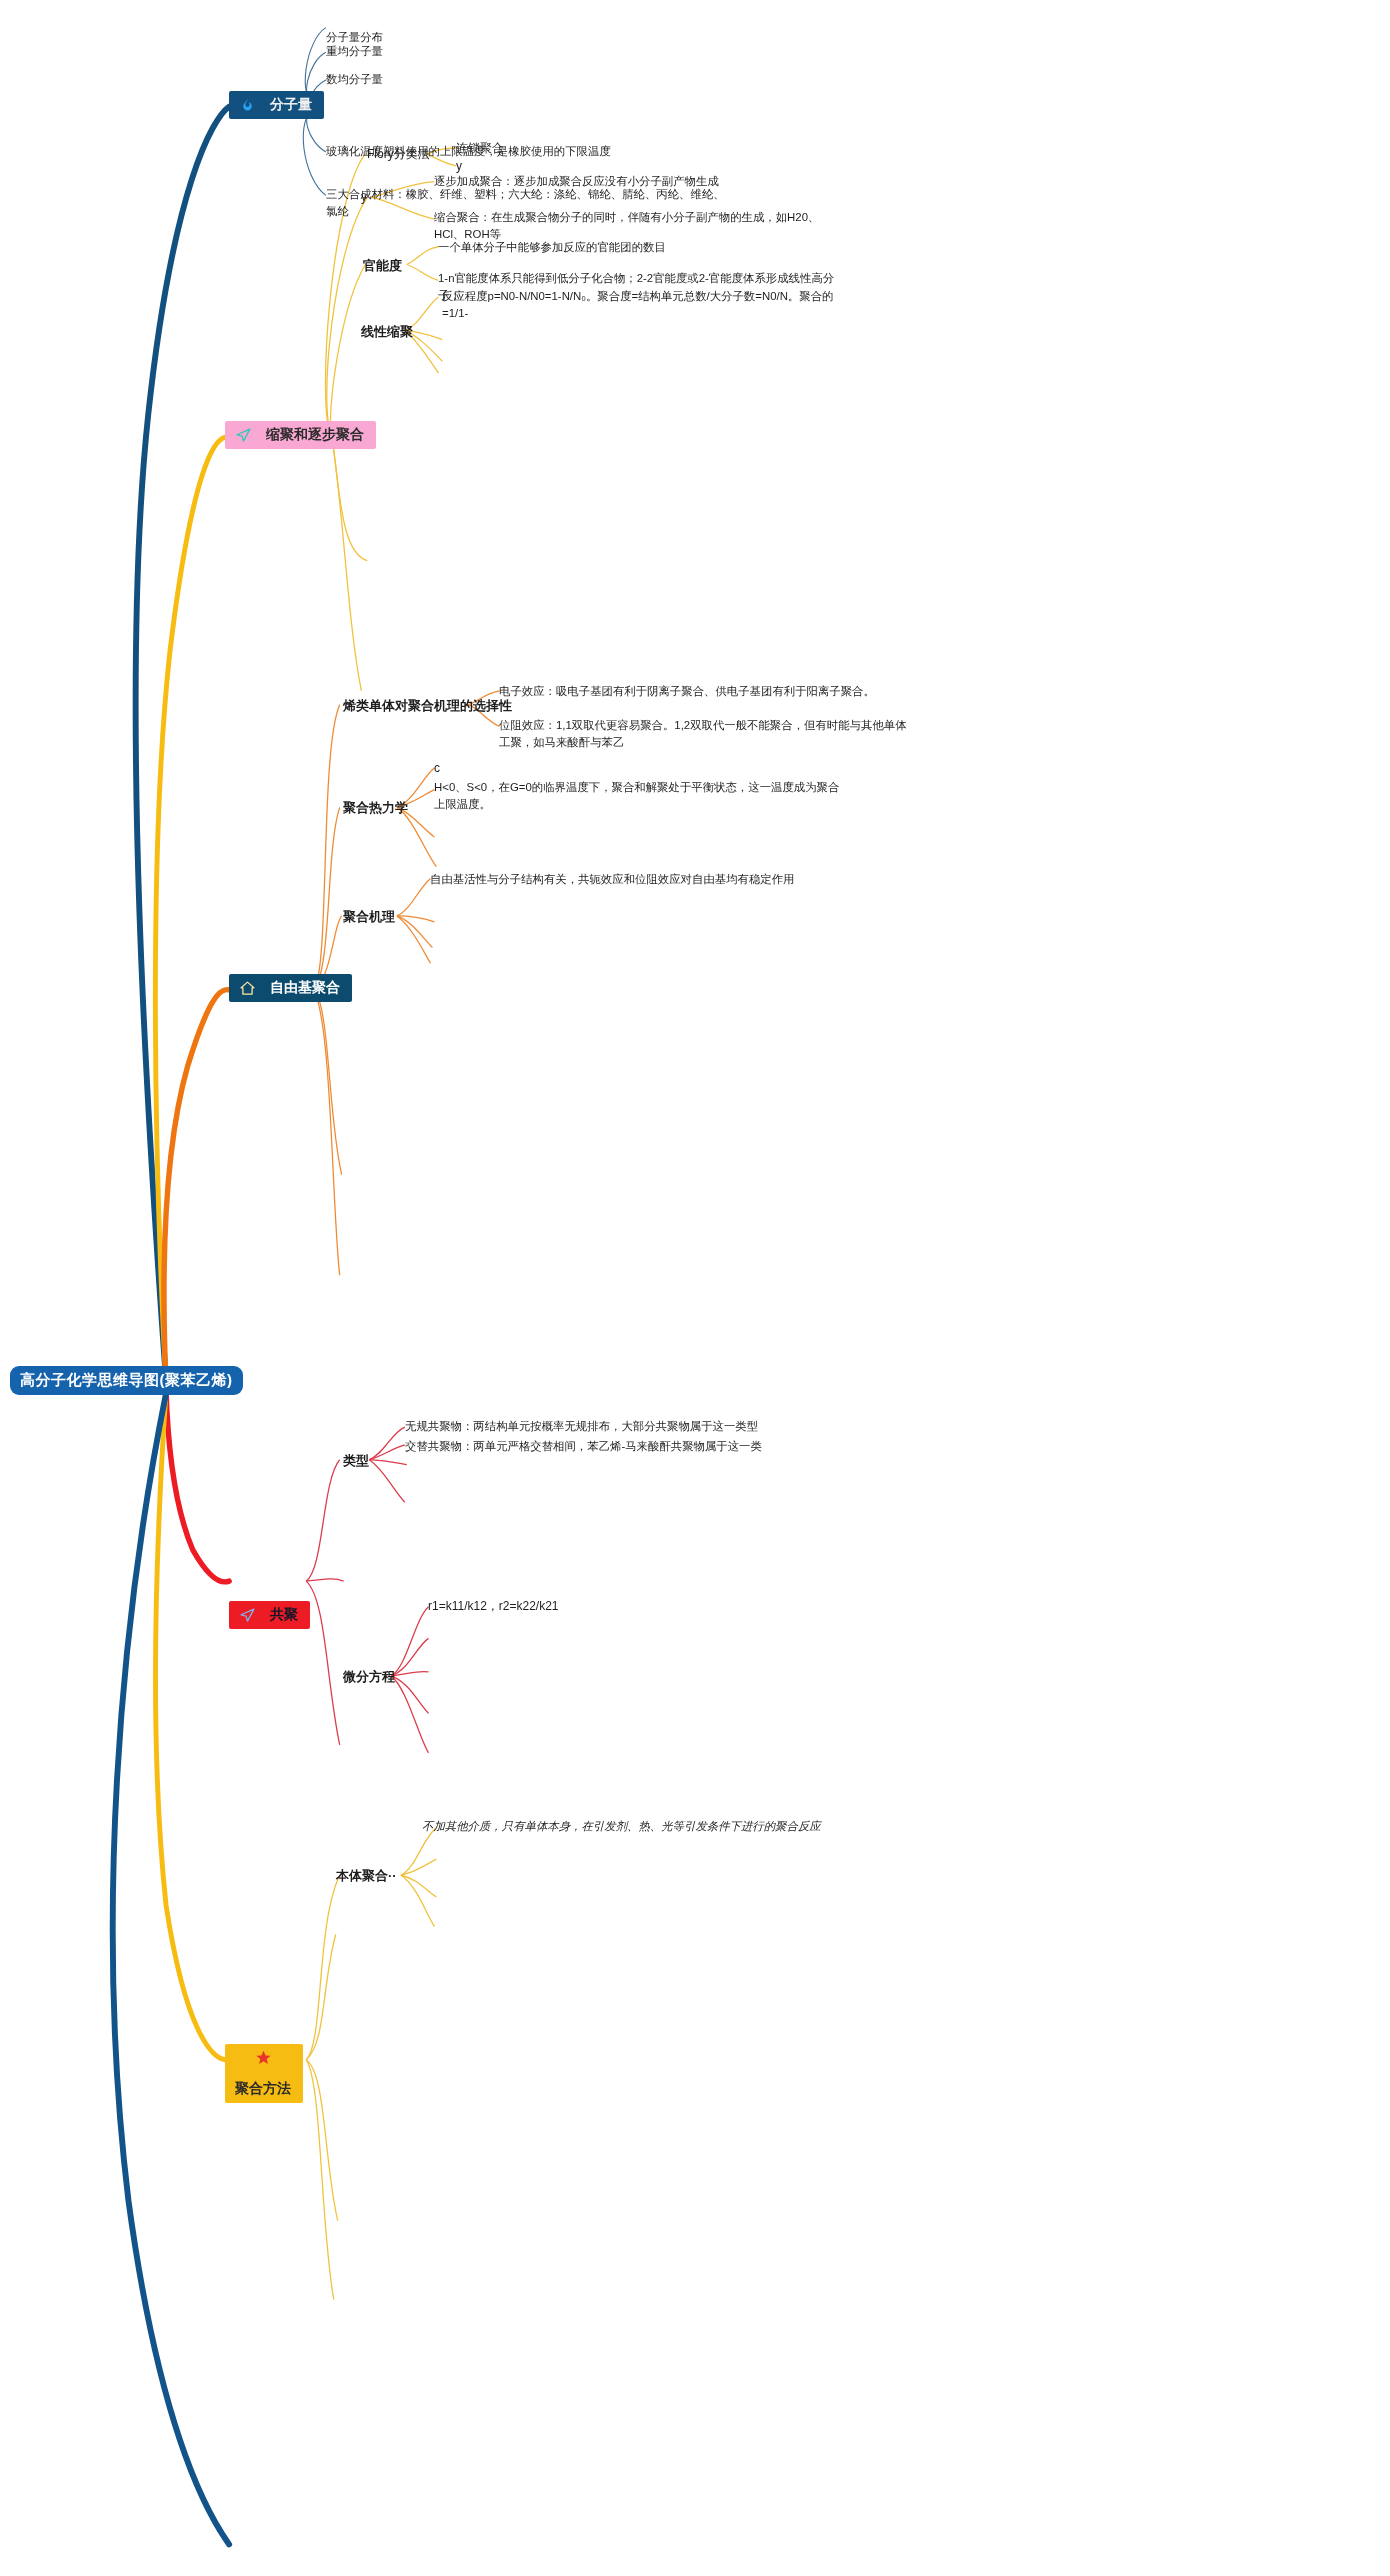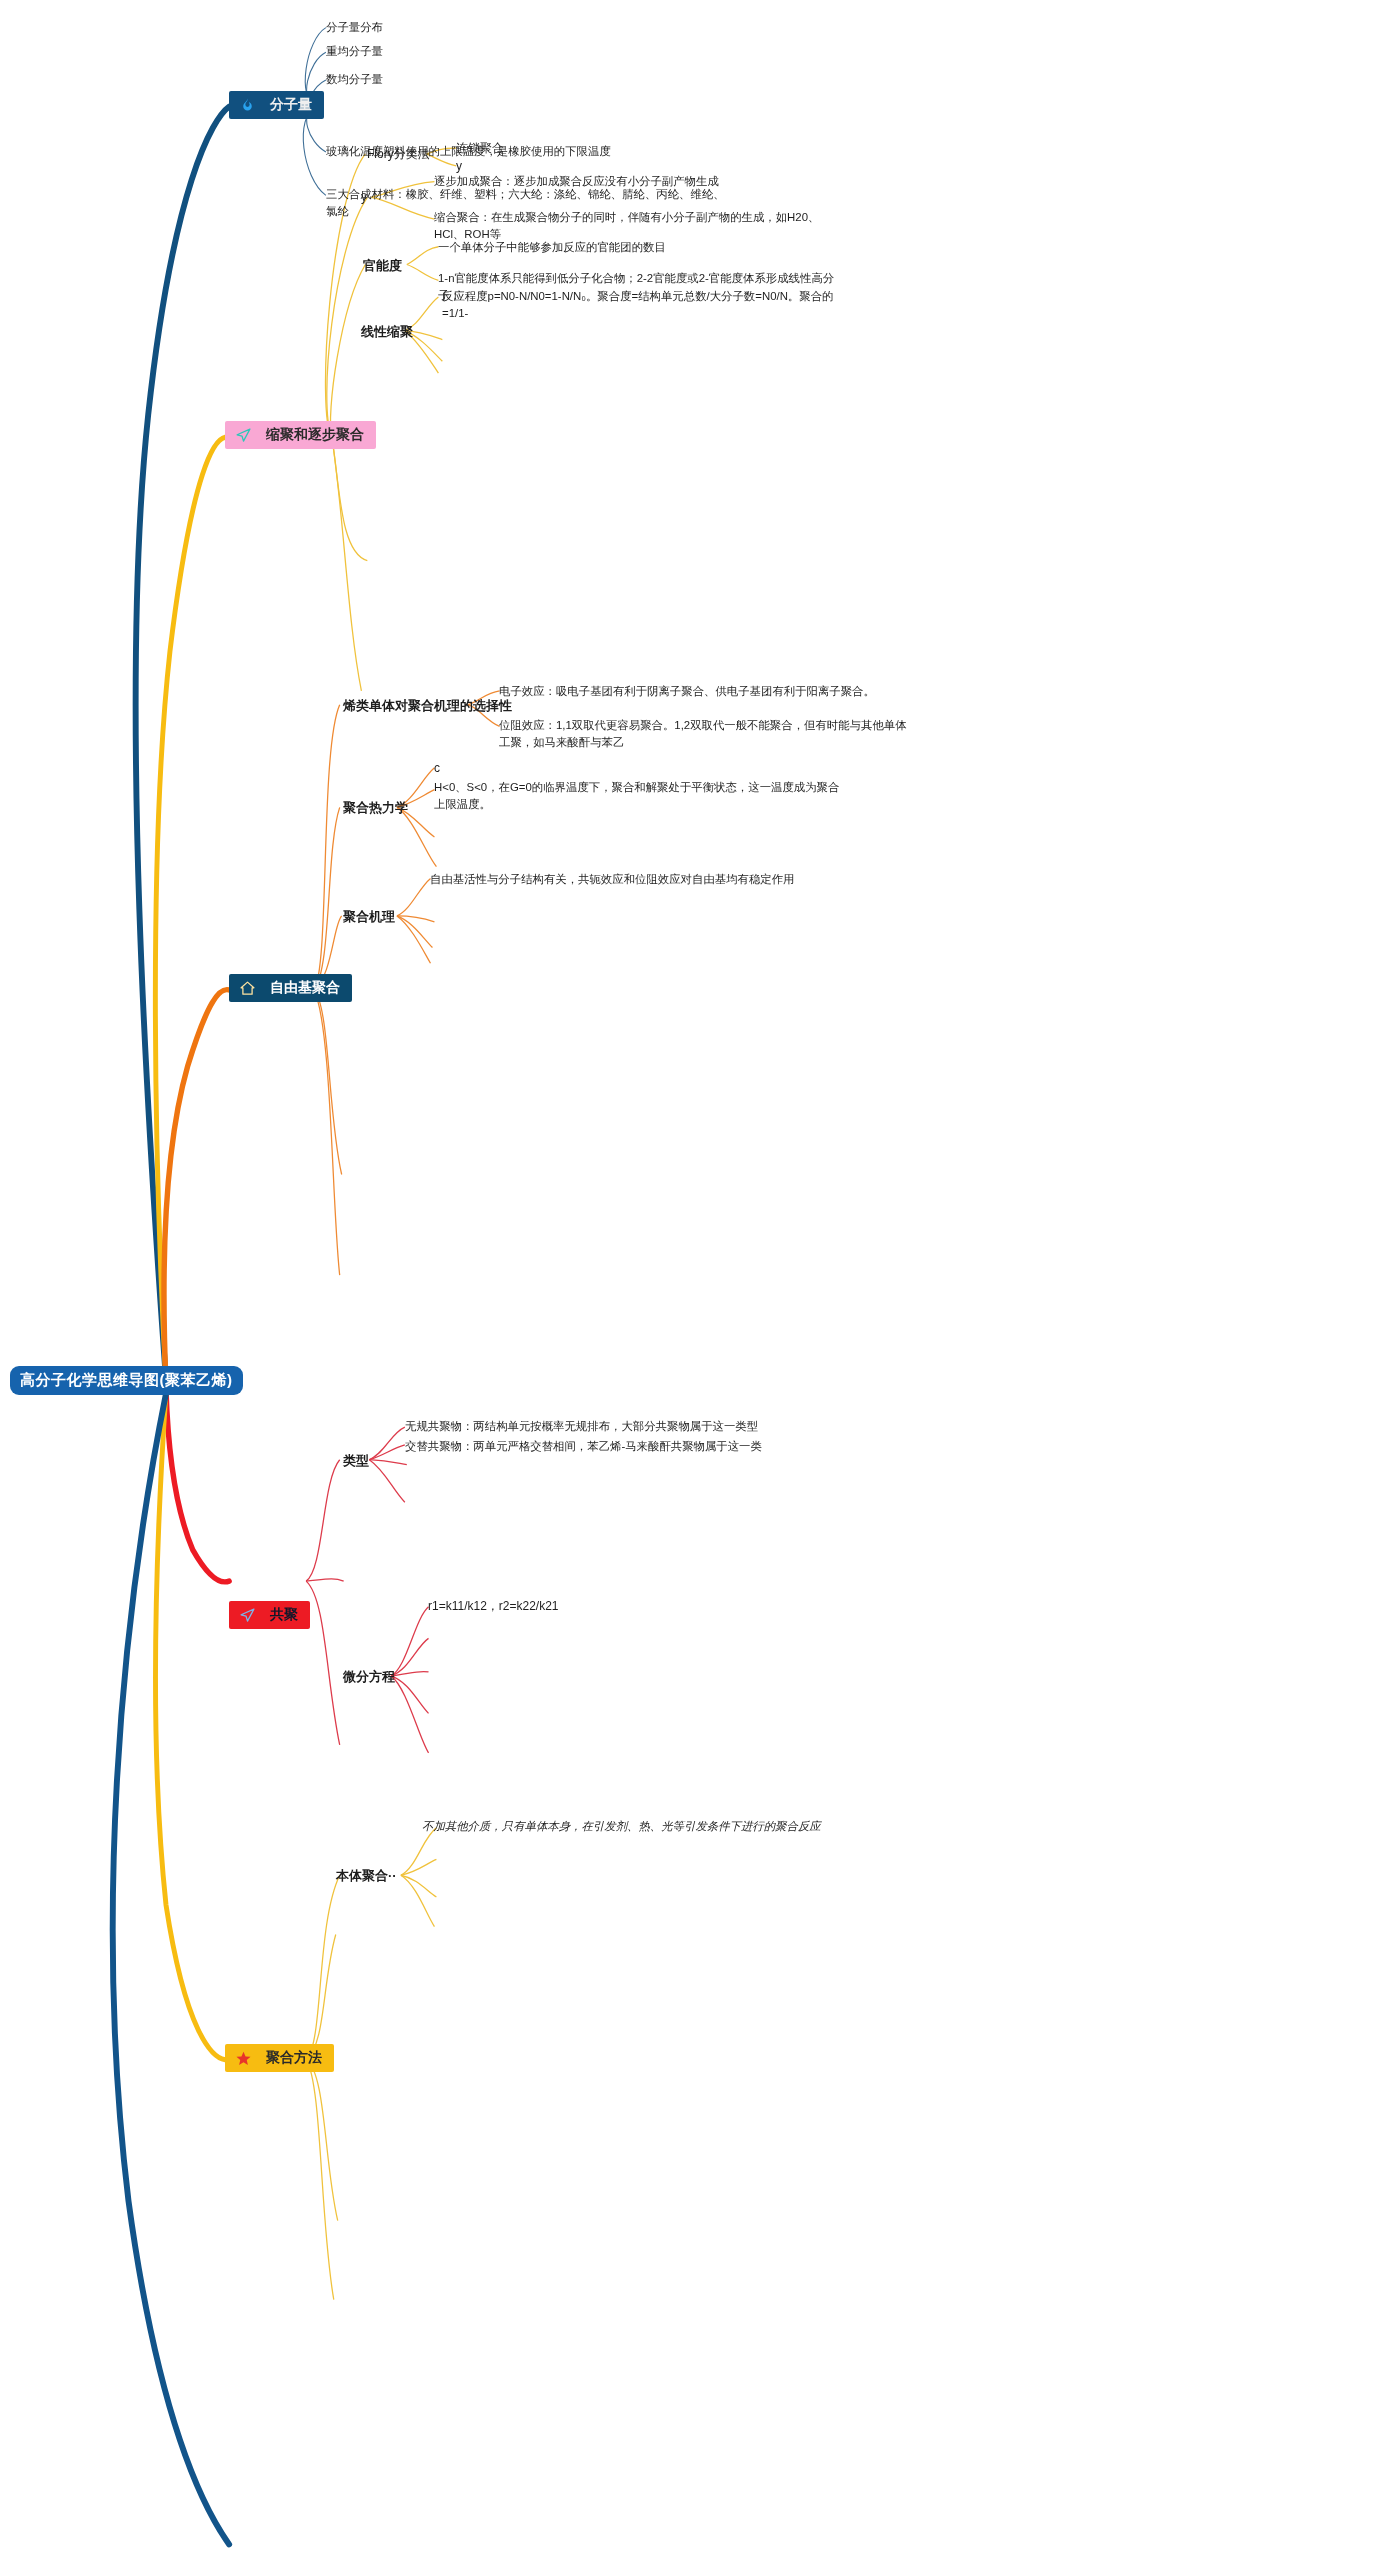--- a/index.html
+++ b/index.html
@@ -160,21 +160,21 @@
   <div class="node root">高分子化学思维导图(聚苯乙烯)</div>
 
   <div class="node topic t-blue" style="left:229px;top:91px;">
     <span class="ic">
       <svg viewBox="0 0 24 24" width="17" height="17">
           <path d="M12 2c1 4-3 5-3 9a3 3 0 0 0 6 0c0-2-1-3-1-4 2 1 4 3 4 6a6 6 0 0 1-12 0c0-5 6-7 6-11z" fill="#29a3ef"></path>
         </svg>
     </span>
     <span>分子量</span>
   </div>
-  <div class="lbl" style="left:326px;top:19px;">分子量分布</div>
+  <div class="lbl" style="left:326px;top:29px;">分子量分布</div>
   <div class="lbl" style="left:326px;top:43px;">重均分子量</div>
   <div class="lbl" style="left:326px;top:71px;">数均分子量</div>
   <div class="lbl" style="left:326px;top:143px;">玻璃化温度塑料使用的上限温度，是橡胶使用的下限温度</div>
   <div class="lbl" style="left:326px;top:186px;">三大合成材料：橡胶、纤维、塑料；六大纶：涤纶、锦纶、腈纶、丙纶、维纶、
 氯纶</div>
 
   <div class="node topic t-yellow" style="left:225px;top:421px;">
     <span class="ic">
       <svg viewBox="0 0 24 24" width="17" height="17">
           <path d="M21 3 3 11l7 2 2 7 9-17z" fill="none" stroke="#2ec7b8" stroke-width="1.8" stroke-linejoin="round"></path>
@@ -229,21 +229,21 @@
     </span>
     <span>共聚</span>
   </div>
   <div class="lbl mid" style="left:343px;top:1452px;">类型</div>
   <div class="lbl" style="left:405px;top:1418px;">无规共聚物：两结构单元按概率无规排布，大部分共聚物属于这一类型</div>
   <div class="lbl" style="left:405px;top:1438px;">交替共聚物：两单元严格交替相间，苯乙烯-马来酸酐共聚物属于这一类</div>
 
   <div class="lbl mid" style="left:343px;top:1668px;">微分方程</div>
   <div class="lbl serif" style="left:428px;top:1598px;">r1=k11/k12，r2=k22/k21</div>
 
-  <div class="node topic t-gold" style="left:225px;top:2044px;">
+  <div class="node topic t-gold" style="left:225px;top:2044px;flex-direction:column;">
     <span class="ic">
       <svg viewBox="0 0 24 24" width="17" height="17">
           <path d="M12 2.5 14.9 9l7 .6-5.3 4.6 1.6 6.9L12 17.4 5.8 21.1l1.6-6.9L2.1 9.6l7-.6L12 2.5z" fill="#e8342a"></path>
         </svg>
     </span>
     <span>聚合方法</span>
   </div>
   <div class="lbl mid" style="left:336px;top:1867px;">本体聚合··</div>
   <div class="lbl" style="left:422px;top:1818px;font-style:italic;">不加其他介质，只有单体本身，在引发剂、热、光等引发条件下进行的聚合反应</div>
 

